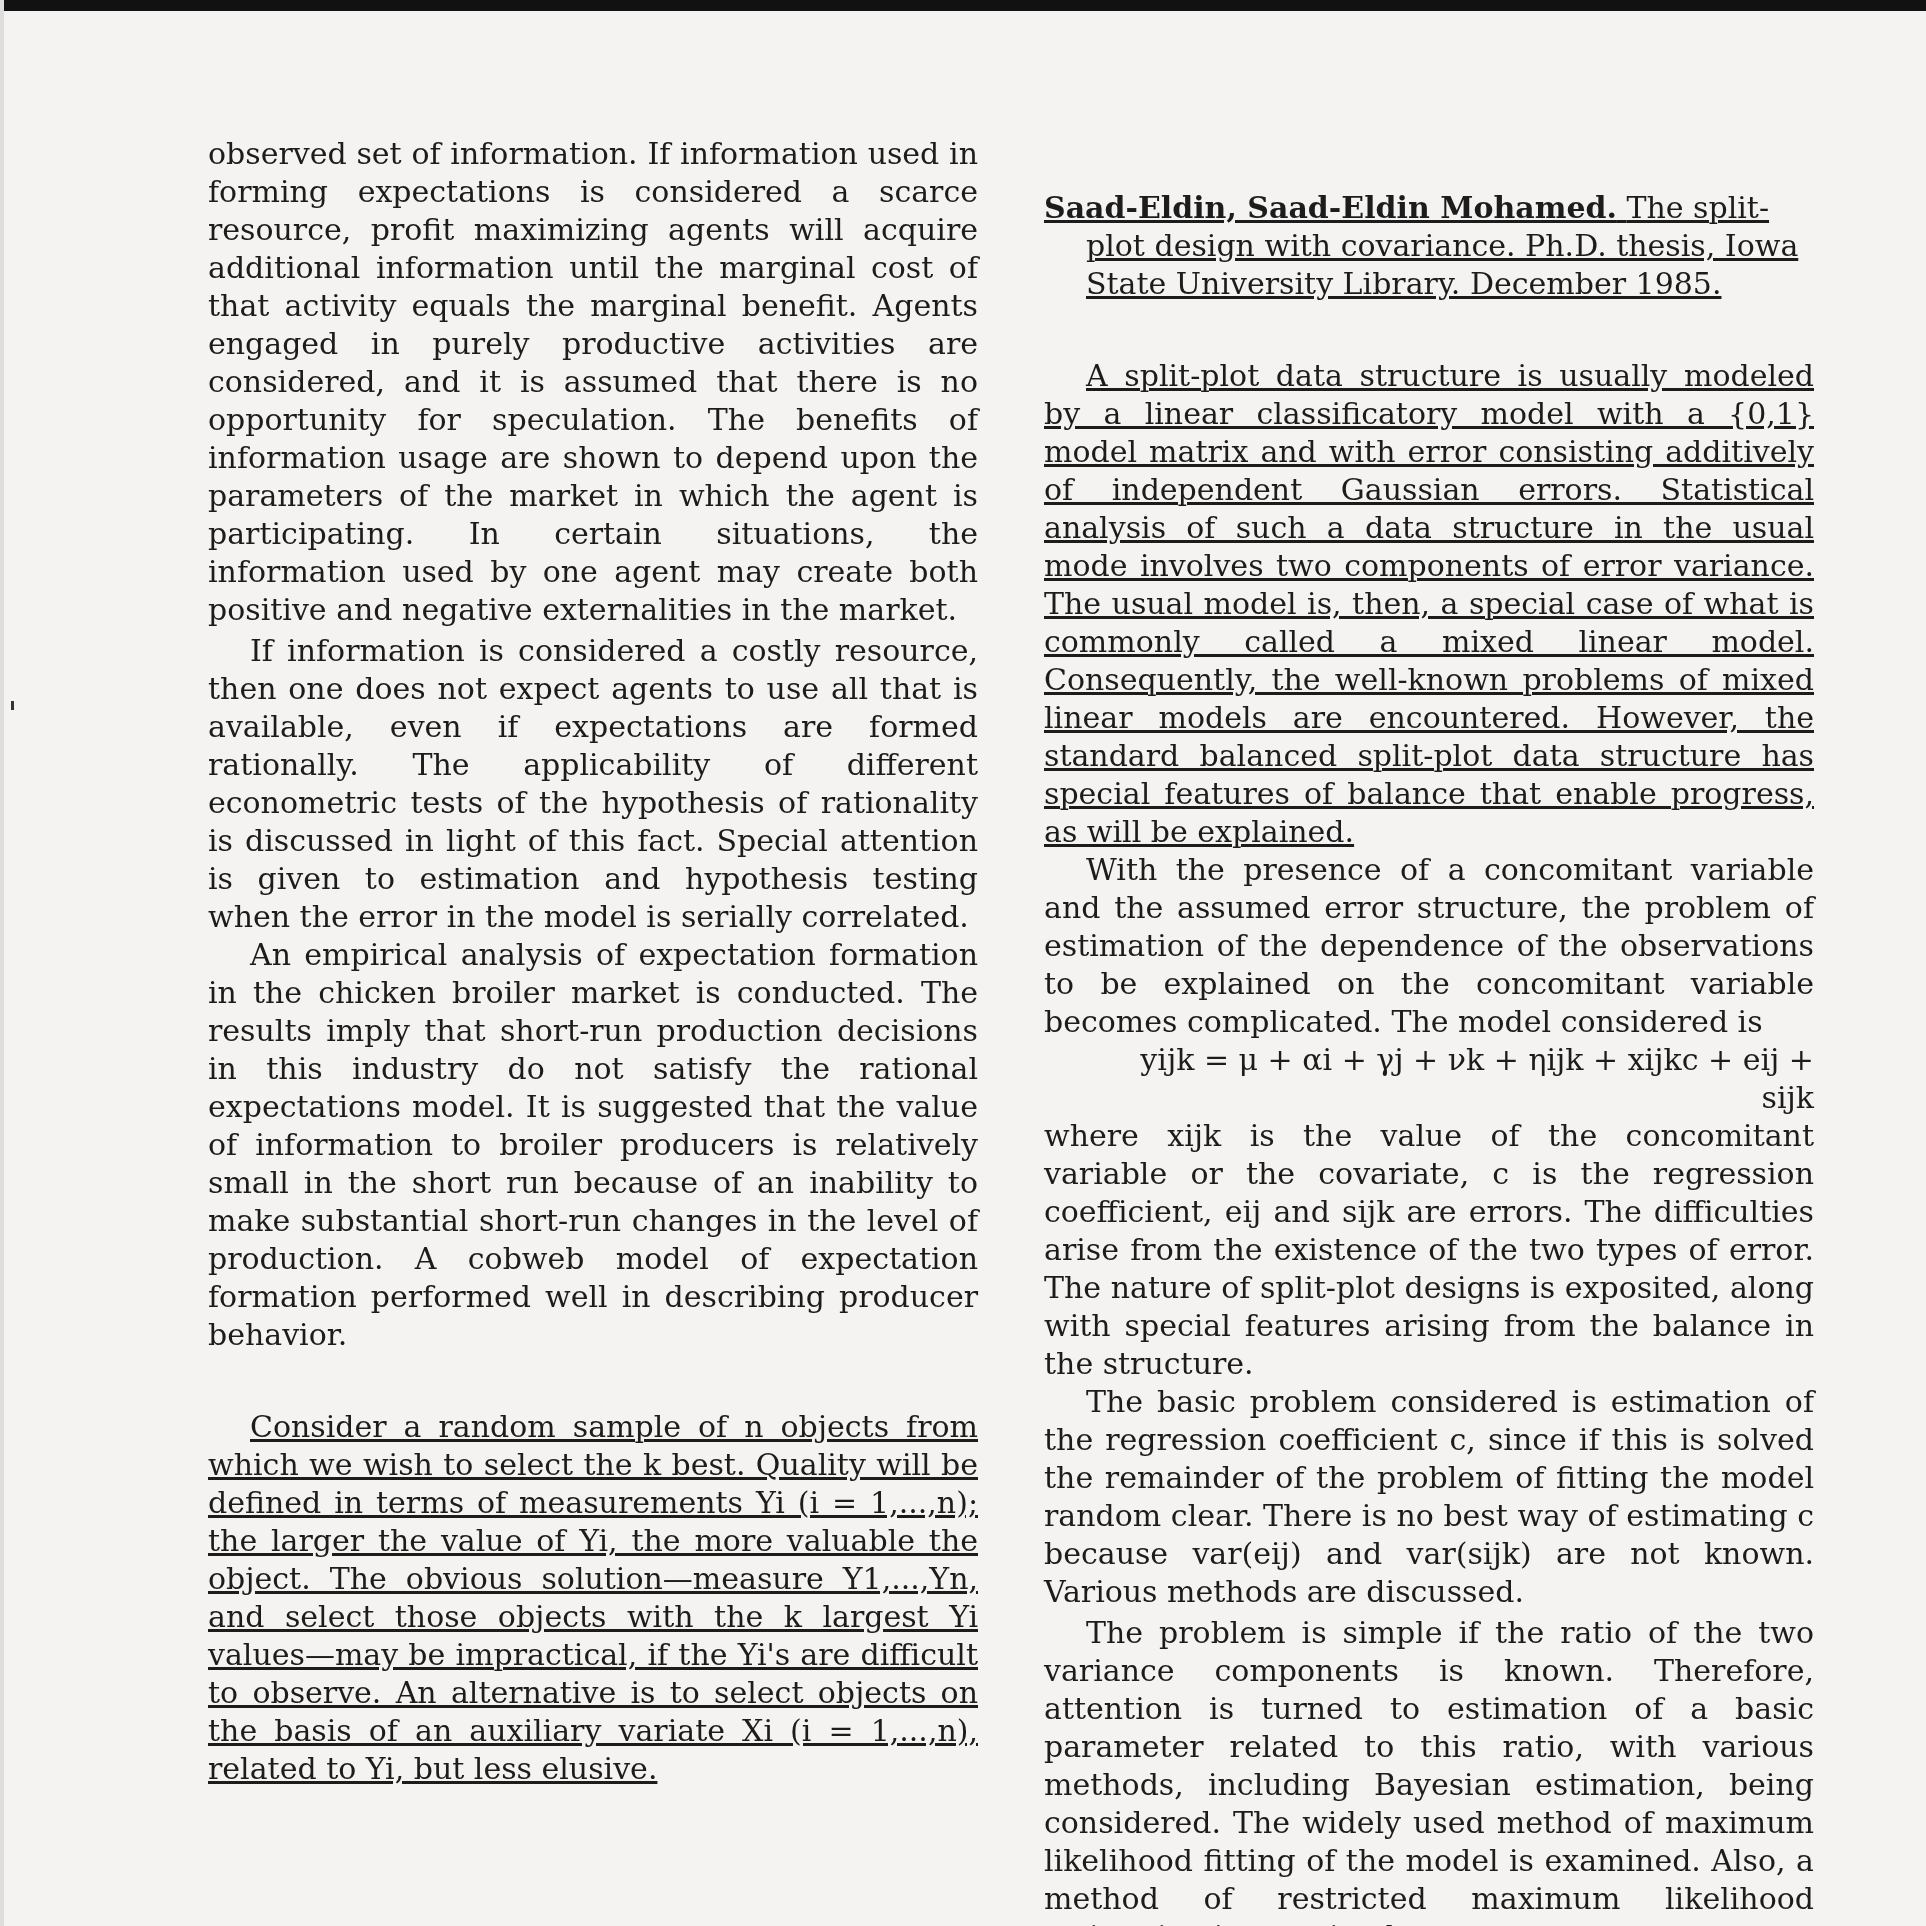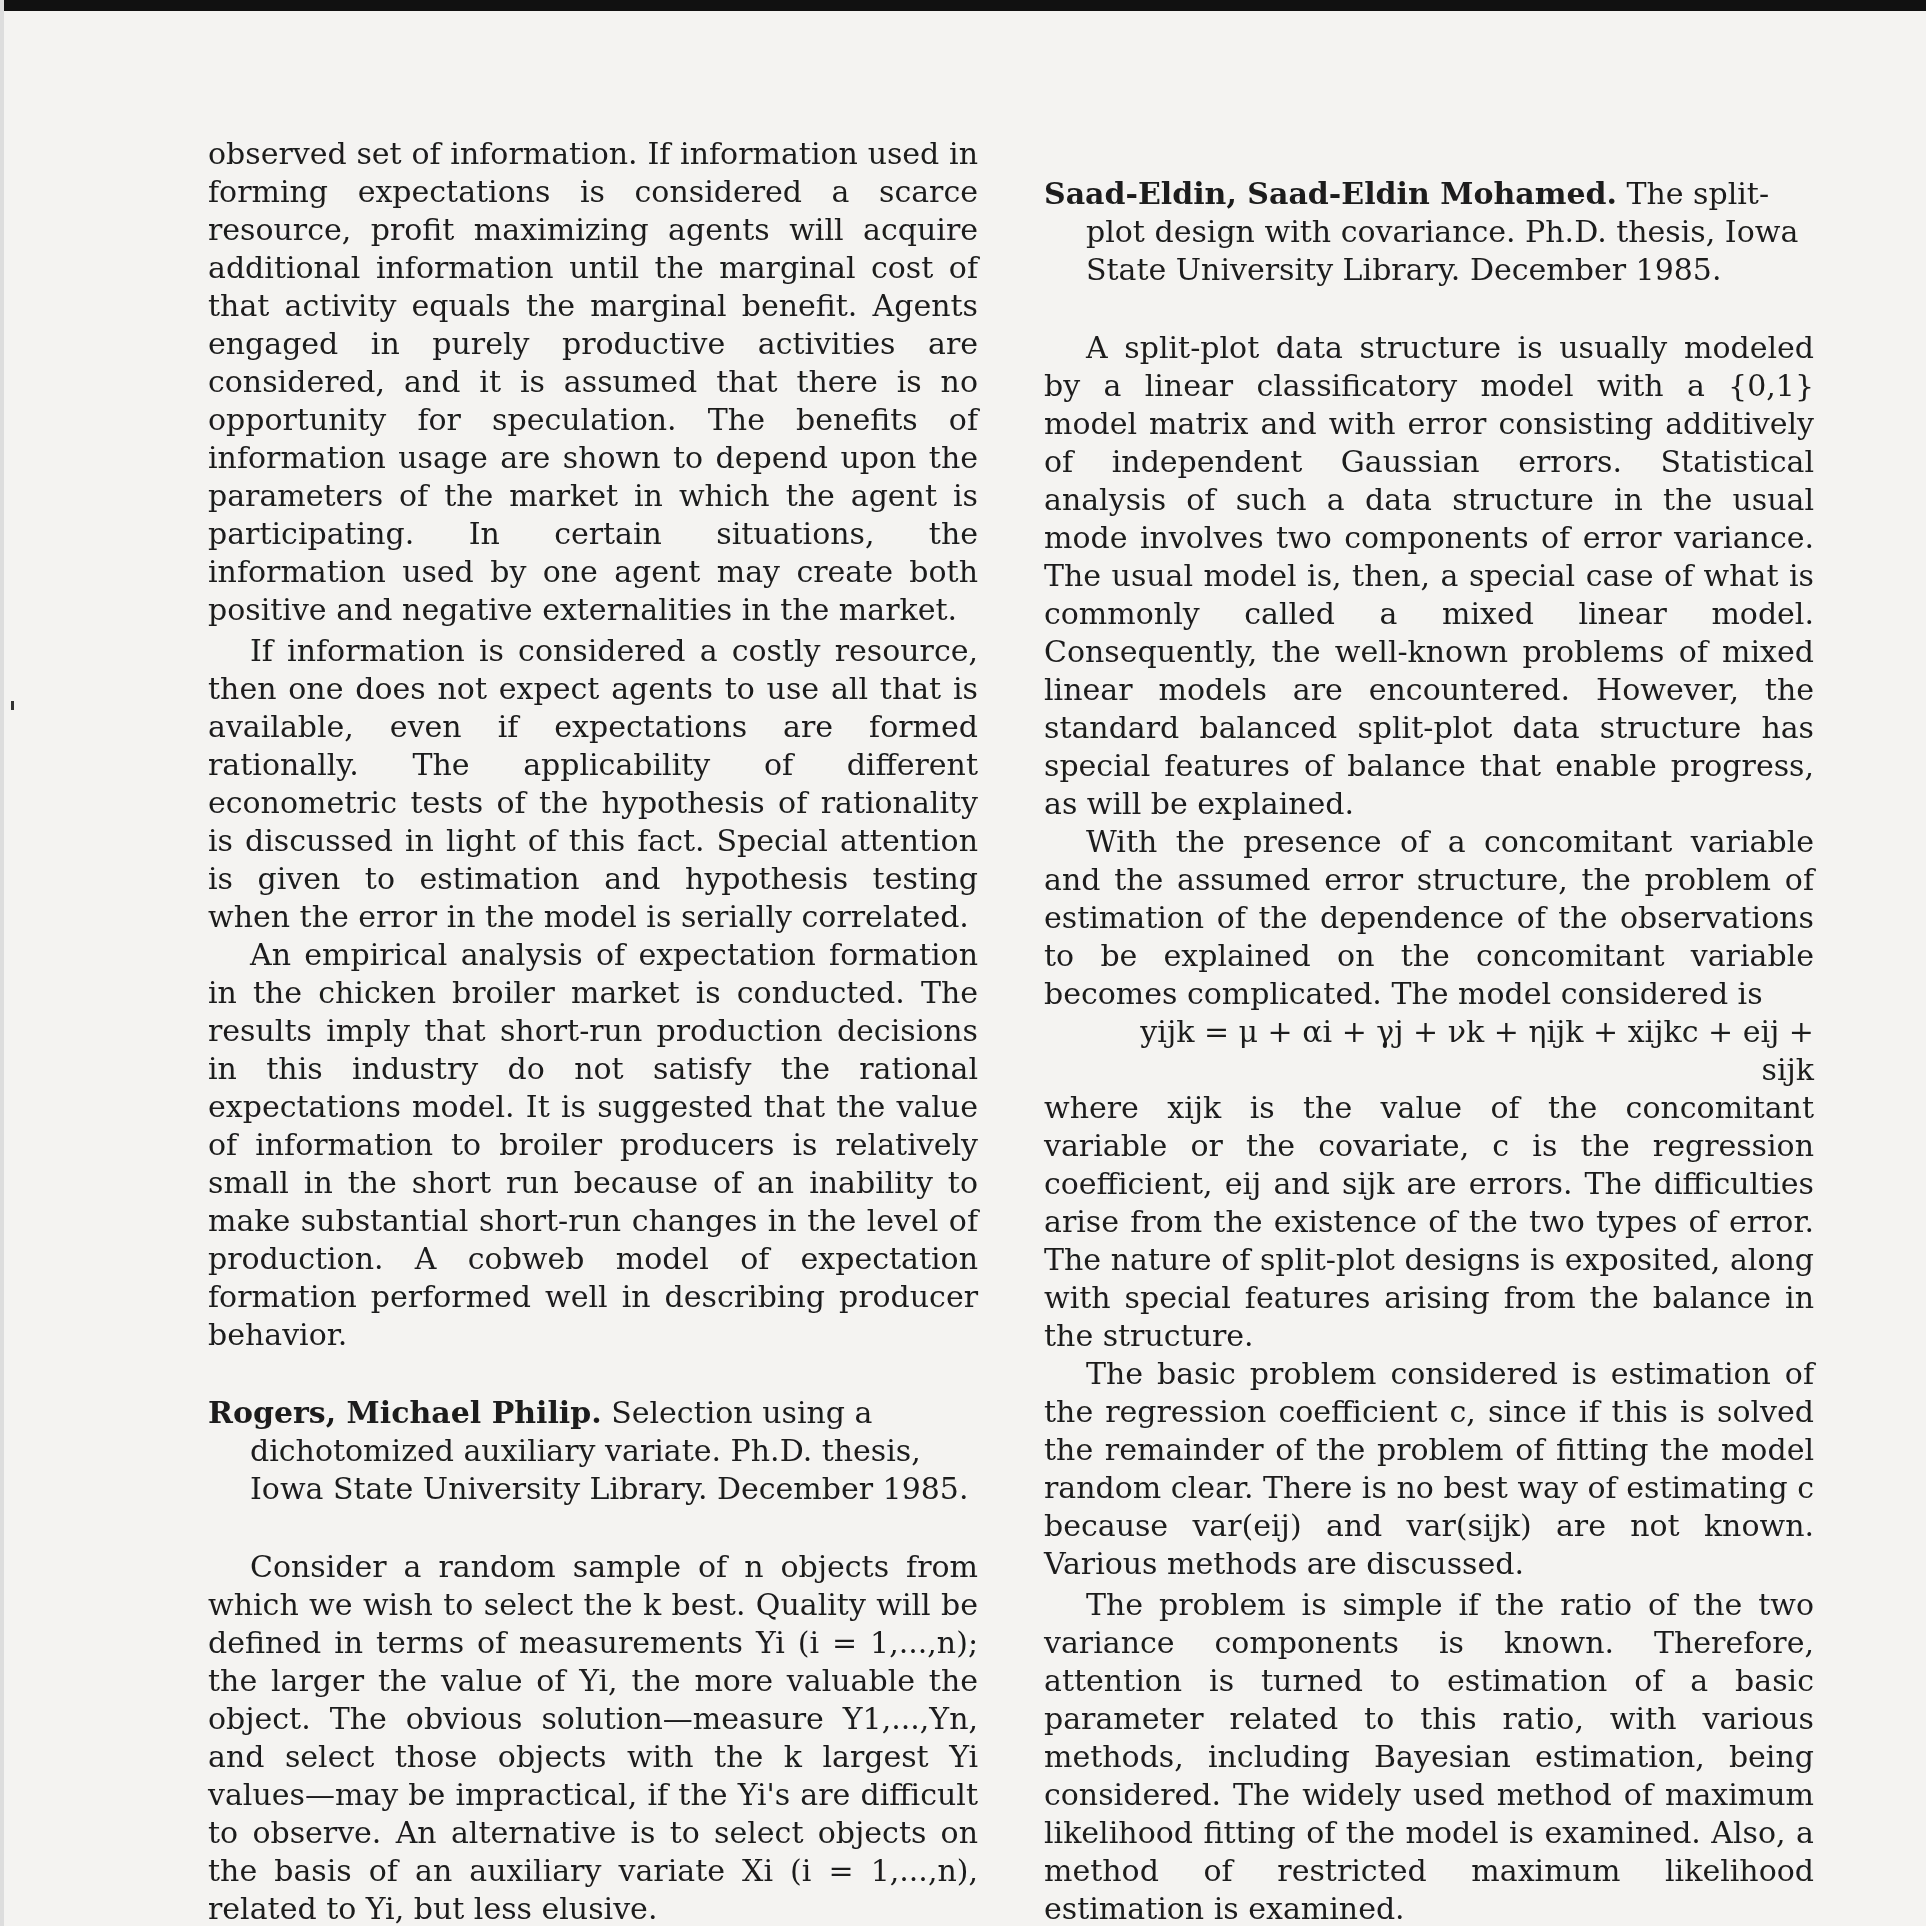--- a/index.html
+++ b/index.html
@@ -6,42 +6,38 @@
   body { width:1965px; height:2542px; background:#f4f3f1; position:relative; overflow:hidden;
          font-family:"DejaVu Serif", serif; color:#1c1c1c; }
   .topbar { position:absolute; left:0; top:0; width:1965px; height:10.8px; background:#111; }
   .leftedge { position:absolute; left:0; top:0; width:3.9px; height:2542px; background:#ddd; }
   .col { position:absolute; top:135px; width:770px; font-size:30px; line-height:38px; text-align:justify; }
   .col.left { left:208px; }
   .col.right { left:1044px; }
   p { margin:0; }
   .indent { text-indent:42px; }
   .gap { margin-top:3px; }
-  .gapL { margin-top:40px; }
+  .gapL { margin-top:54px;text-decoration:underline; }
   .entry { padding-left:42px; text-indent:-42px; text-align:left; }
   .entry b { font-weight:bold; }
   .eq { padding-left:42px; text-align:right; }
   .mark { position:absolute; left:10.8px; width:3.1px; height:9.2px; background:#333; }
 </style>
 </head>
 <body>
 
 <div class="topbar"></div>
 <div class="leftedge"></div>
 <div class="mark" style="top:701px"></div>
 
 <div class="col left">
   <p>observed set of information. If information used in forming expectations is considered a scarce resource, profit maximizing agents will acquire additional information until the marginal cost of that activity equals the marginal benefit. Agents engaged in purely productive activities are considered, and it is assumed that there is no opportunity for speculation. The benefits of information usage are shown to depend upon the parameters of the market in which the agent is participating. In certain situations, the information used by one agent may create both positive and negative externalities in the market.</p>
   <p class="indent gap">If information is considered a costly resource, then one does not expect agents to use all that is available, even if expectations are formed rationally. The applicability of different econometric tests of the hypothesis of rationality is discussed in light of this fact. Special attention is given to estimation and hypothesis testing when the error in the model is serially correlated.</p>
   <p class="indent">An empirical analysis of expectation formation in the chicken broiler market is conducted. The results imply that short-run production decisions in this industry do not satisfy the rational expectations model. It is suggested that the value of information to broiler producers is relatively small in the short run because of an inability to make substantial short-run changes in the level of production. A cobweb model of expectation formation performed well in describing producer behavior.</p>
 
-  <p class="entry gapL">
-    <b>Rogers, Michael Philip.</b>
-    <span>Selection using a dichotomized auxiliary variate. Ph.D. thesis, Iowa State University Library. December 1985.</span>
-  </p>
   <p class="indent gapL">Consider a random sample of n objects from which we wish to select the k best. Quality will be defined in terms of measurements Yi (i = 1,...,n); the larger the value of Yi, the more valuable the object. The obvious solution—measure Y1,...,Yn, and select those objects with the k largest Yi values—may be impractical, if the Yi's are difficult to observe. An alternative is to select objects on the basis of an auxiliary variate Xi (i = 1,...,n), related to Yi, but less elusive.</p>
 
 </div>
 
 <div class="col right">
 
   <p class="entry gapL">
     <b>Saad-Eldin, Saad-Eldin Mohamed.</b>
     <span>The split-plot design with covariance. Ph.D. thesis, Iowa State University Library. December 1985.</span>
   </p>

